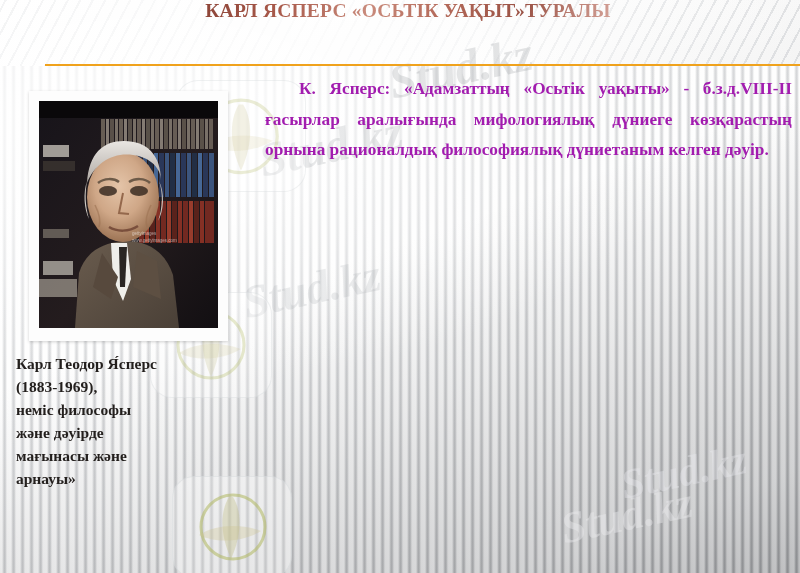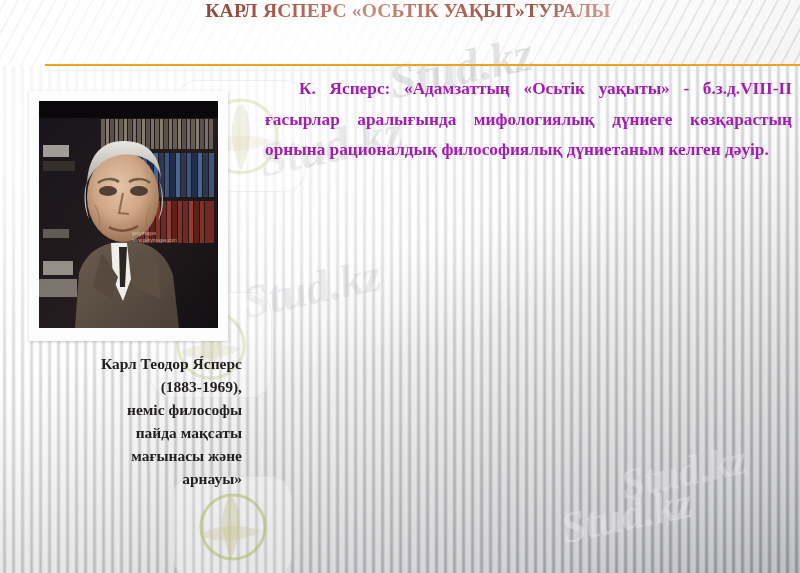--- a/index.html
+++ b/index.html
@@ -173,21 +173,21 @@
     letter-spacing: 0;
     color: rgba(255,255,255,0.55);
   }
 
   
   .caption {
     position: absolute;
     left: 16px;
     top: 352px;
     width: 226px;
-    text-align: right;
+    text-align: left;
     font-family: "Liberation Serif", "DejaVu Serif", serif;
     font-weight: bold;
     font-size: 15.5px;
     line-height: 23px;
     color: #231f1d;
   }
   .caption div { white-space: nowrap; }
 
   
   .body-text {
@@ -366,21 +366,21 @@
         <span>gettyimages</span>
         <span>www.gettyimages.com</span>
       </div>
     </div>
   </div>
 
   <div class="caption">
     <div>Карл Теодор Я́сперс</div>
     <div>(1883-1969),</div>
     <div>неміс философы</div>
-    <div>пайда мақсаты</div>
+    <div>және дәуірде</div>
     <div>мағынасы және</div>
     <div>арнауы»</div>
   </div>
 
   <div class="body-text">
     <p>К. Ясперс: «Адамзаттың «Осьтік уақыты» - б.з.д.VIII-II ғасырлар аралығында мифологиялық дүниеге көзқарастың орнына рационалдық философиялық дүниетаным келген дәуір.</p>
   </div>
 
 </div>
 

